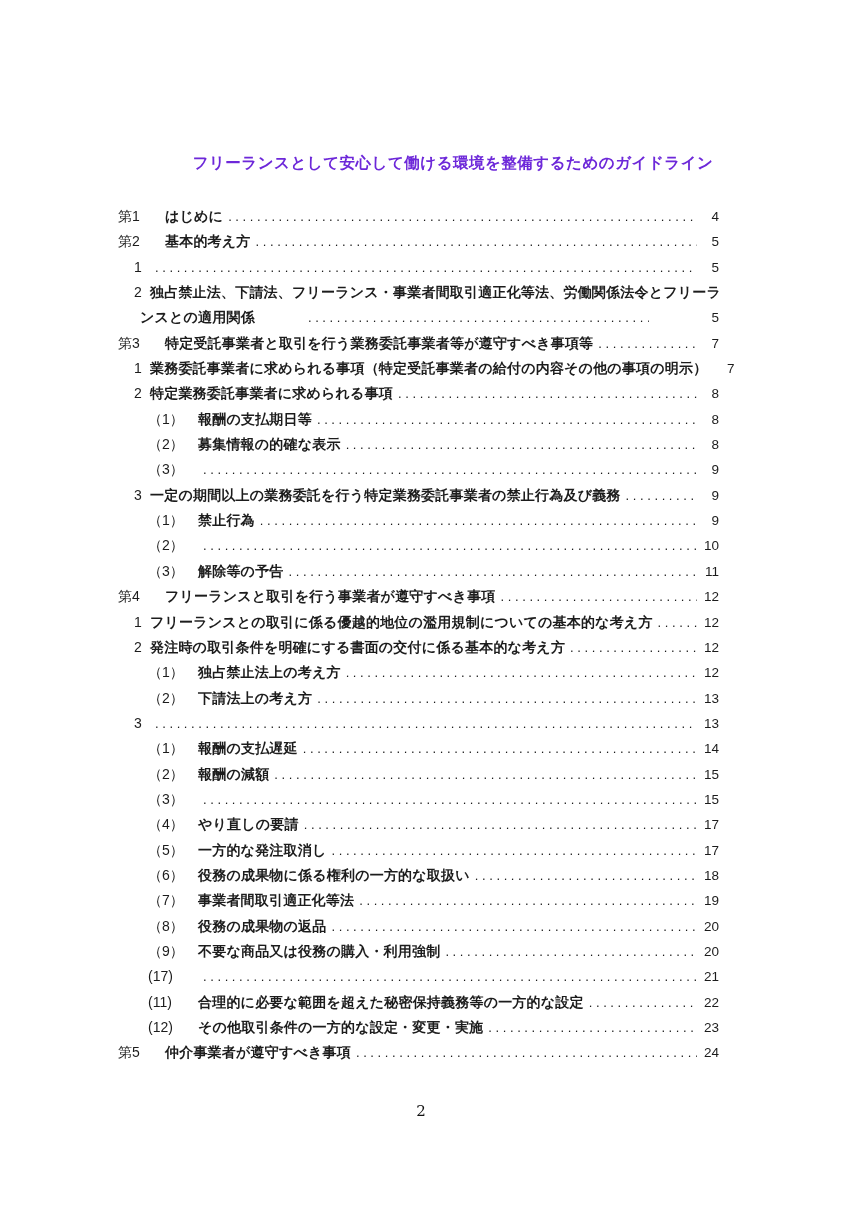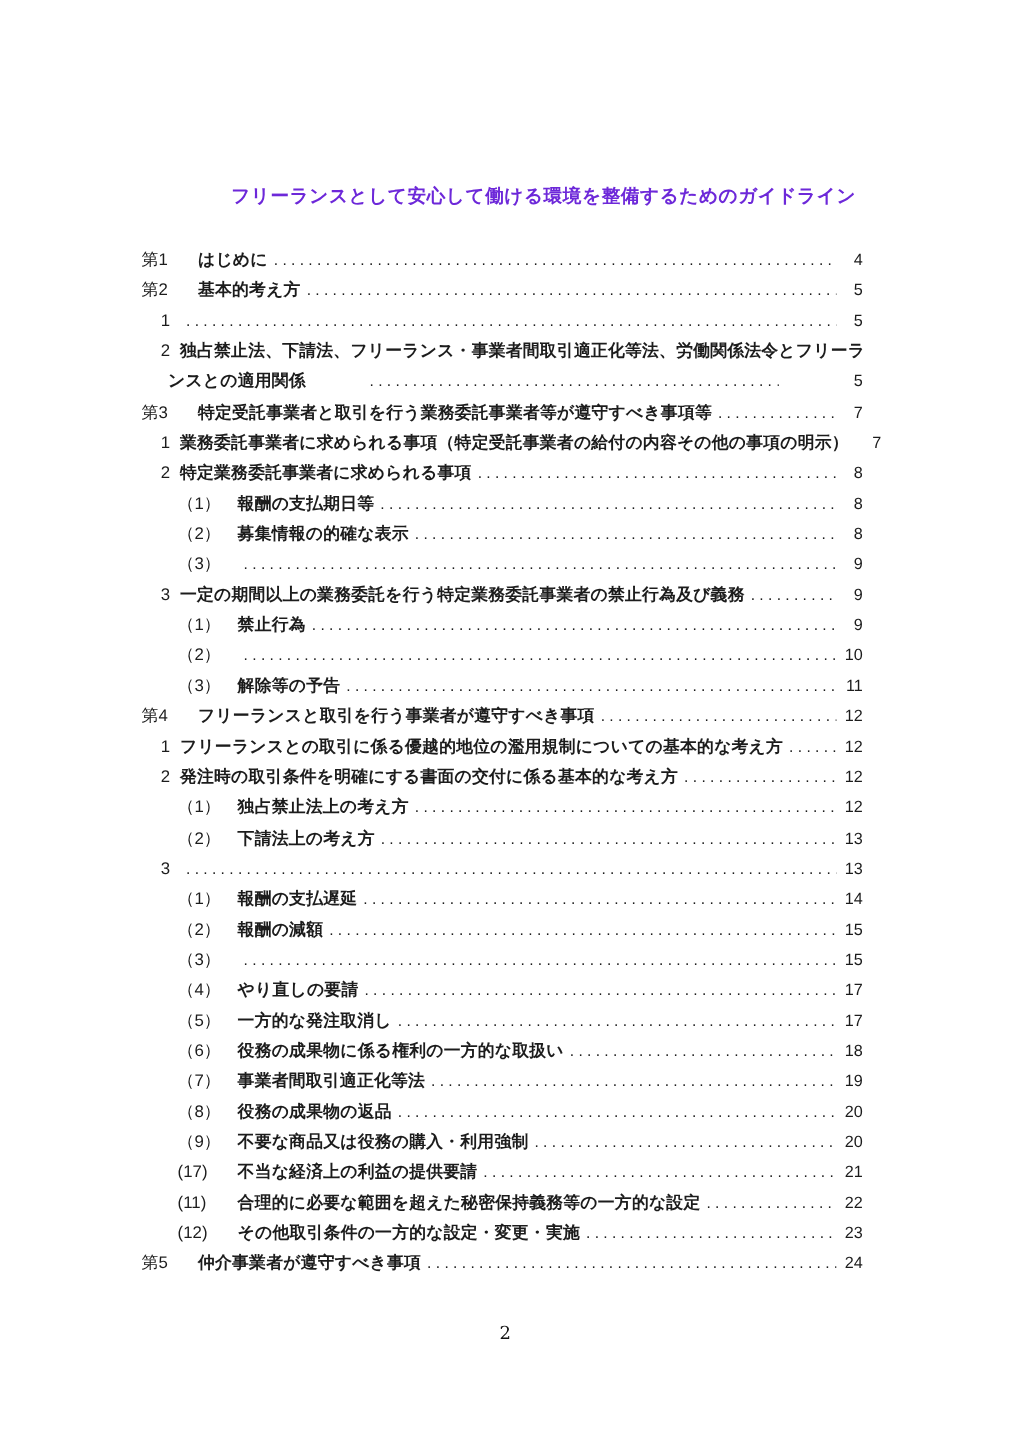--- a/index.html
+++ b/index.html
@@ -263,21 +263,20 @@
         <span class="pg">20</span>
       </div>
       <div class="row lv3">
         <span class="num">（9）</span>
         <span class="title">不要な商品又は役務の購入・利用強制</span>
         <span class="dots">........................................................................................................................................................................................................</span>
         <span class="pg">20</span>
       </div>
       <div class="row lv3">
         <span class="num">(17)</span>
-        <span class="title">不当な経済上の利益の提供要請</span>
         <span class="dots">........................................................................................................................................................................................................</span>
         <span class="pg">21</span>
       </div>
       <div class="row lv3">
         <span class="num">(11)</span>
         <span class="title">合理的に必要な範囲を超えた秘密保持義務等の一方的な設定</span>
         <span class="dots">........................................................................................................................................................................................................</span>
         <span class="pg">22</span>
       </div>
       <div class="row lv3">

